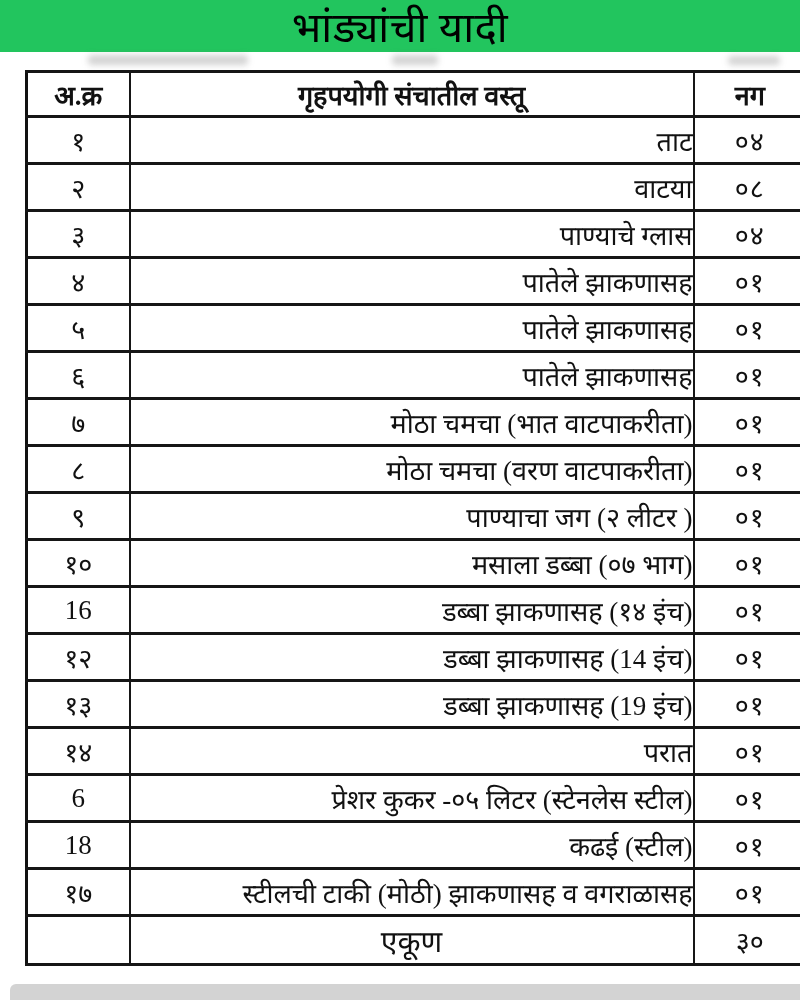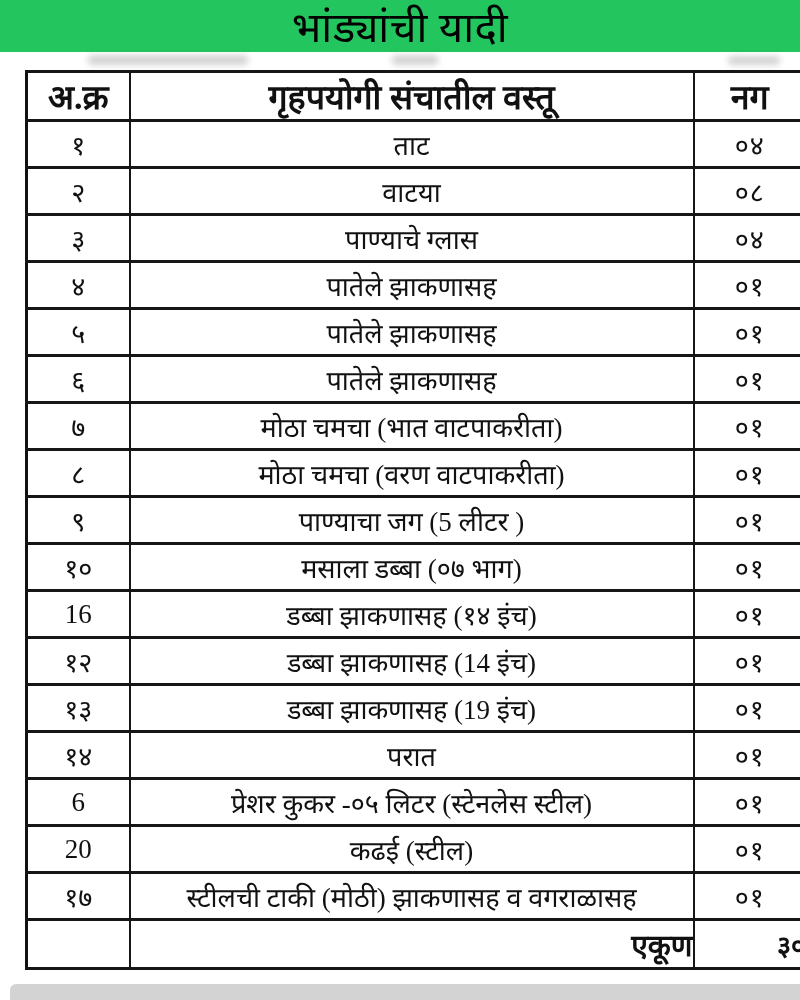--- a/index.html
+++ b/index.html
@@ -64,46 +64,45 @@
     border-top: 3px solid #161616;
     border-bottom: 3px solid #161616;
     padding: 0;
     overflow: hidden;
     white-space: nowrap;
   }
   table.utensils { border: 3px solid #111; }
   table.utensils thead th {
     height: 42px;
     font-weight: bold;
-    font-size: 34px;
+    font-size: 27px;
     text-align: center;
     vertical-align: middle;
   }
   table.utensils tbody td {
     height: 44px;
     vertical-align: middle;
     font-size: 27px;
   }
   td.num, th.num {
     text-align: center;
     font-size: 24px;
   }
   td.item {
-    text-align: center;
+    text-align: right;
     padding-left: 14px;
   }
   td.qty {
     font-size: 23px;
     letter-spacing: 1px;
   }
   table.utensils tfoot td {
     height: 46px;
     vertical-align: middle;
-    font-weight: bold;
-    text-align: right;
+    font-weight: normal;
   }
   td.total-label {
     text-align: center;
     font-size: 30px;
   }
   td.total-value {
     text-align: center;
     font-size: 27px;
   }
   
@@ -177,21 +176,21 @@
         <td class="item">मोठा चमचा (भात वाटपाकरीता)</td>
         <td class="num qty">०१</td>
       </tr>
       <tr>
         <td class="num">८</td>
         <td class="item">मोठा चमचा (वरण वाटपाकरीता)</td>
         <td class="num qty">०१</td>
       </tr>
       <tr>
         <td class="num">९</td>
-        <td class="item">पाण्याचा जग (5 लीटर )</td>
+        <td class="item">पाण्याचा जग (२ लीटर )</td>
         <td class="num qty">०१</td>
       </tr>
       <tr>
         <td class="num">१०</td>
         <td class="item">मसाला डब्बा (०७ भाग)</td>
         <td class="num qty">०१</td>
       </tr>
       <tr>
         <td class="num">16</td>
         <td class="item">डब्बा झाकणासह (१४ इंच)</td>
@@ -211,21 +210,21 @@
         <td class="num">१४</td>
         <td class="item">परात</td>
         <td class="num qty">०१</td>
       </tr>
       <tr>
         <td class="num">6</td>
         <td class="item">प्रेशर कुकर -०५ लिटर (स्टेनलेस स्टील)</td>
         <td class="num qty">०१</td>
       </tr>
       <tr>
-        <td class="num">20</td>
+        <td class="num">18</td>
         <td class="item">कढई (स्टील)</td>
         <td class="num qty">०१</td>
       </tr>
       <tr>
         <td class="num">१७</td>
         <td class="item">स्टीलची टाकी (मोठी) झाकणासह व वगराळासह</td>
         <td class="num qty">०१</td>
       </tr>
     </tbody>
   <tfoot>

